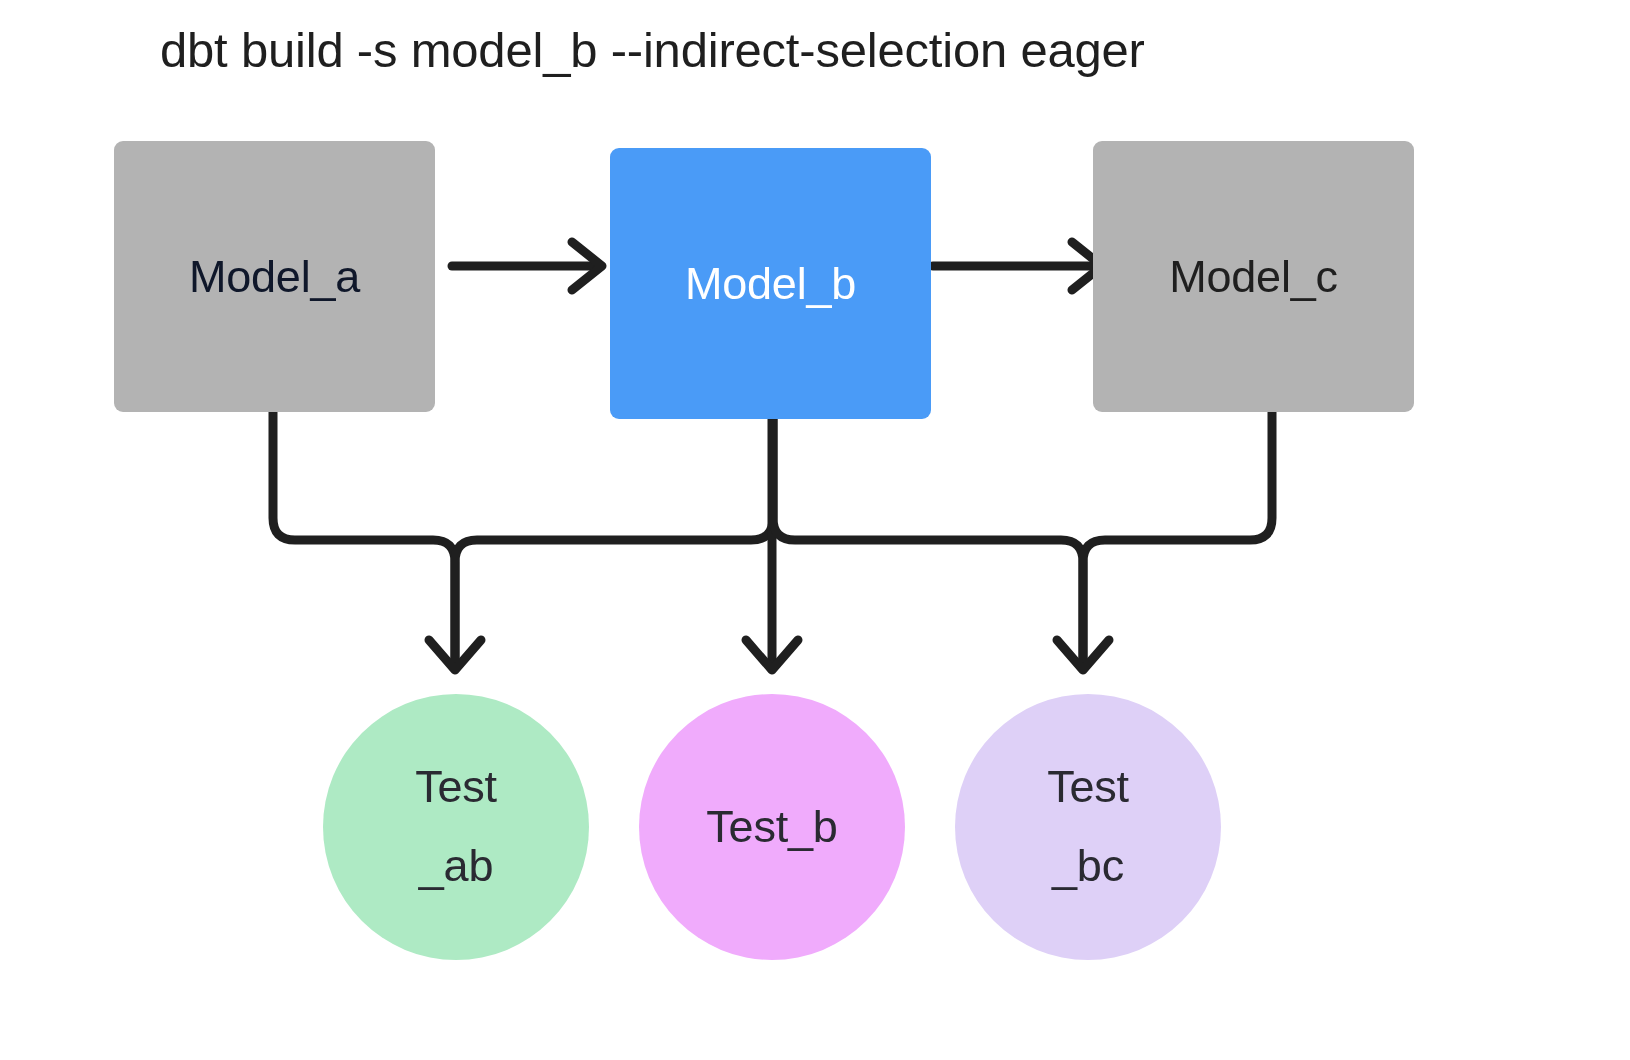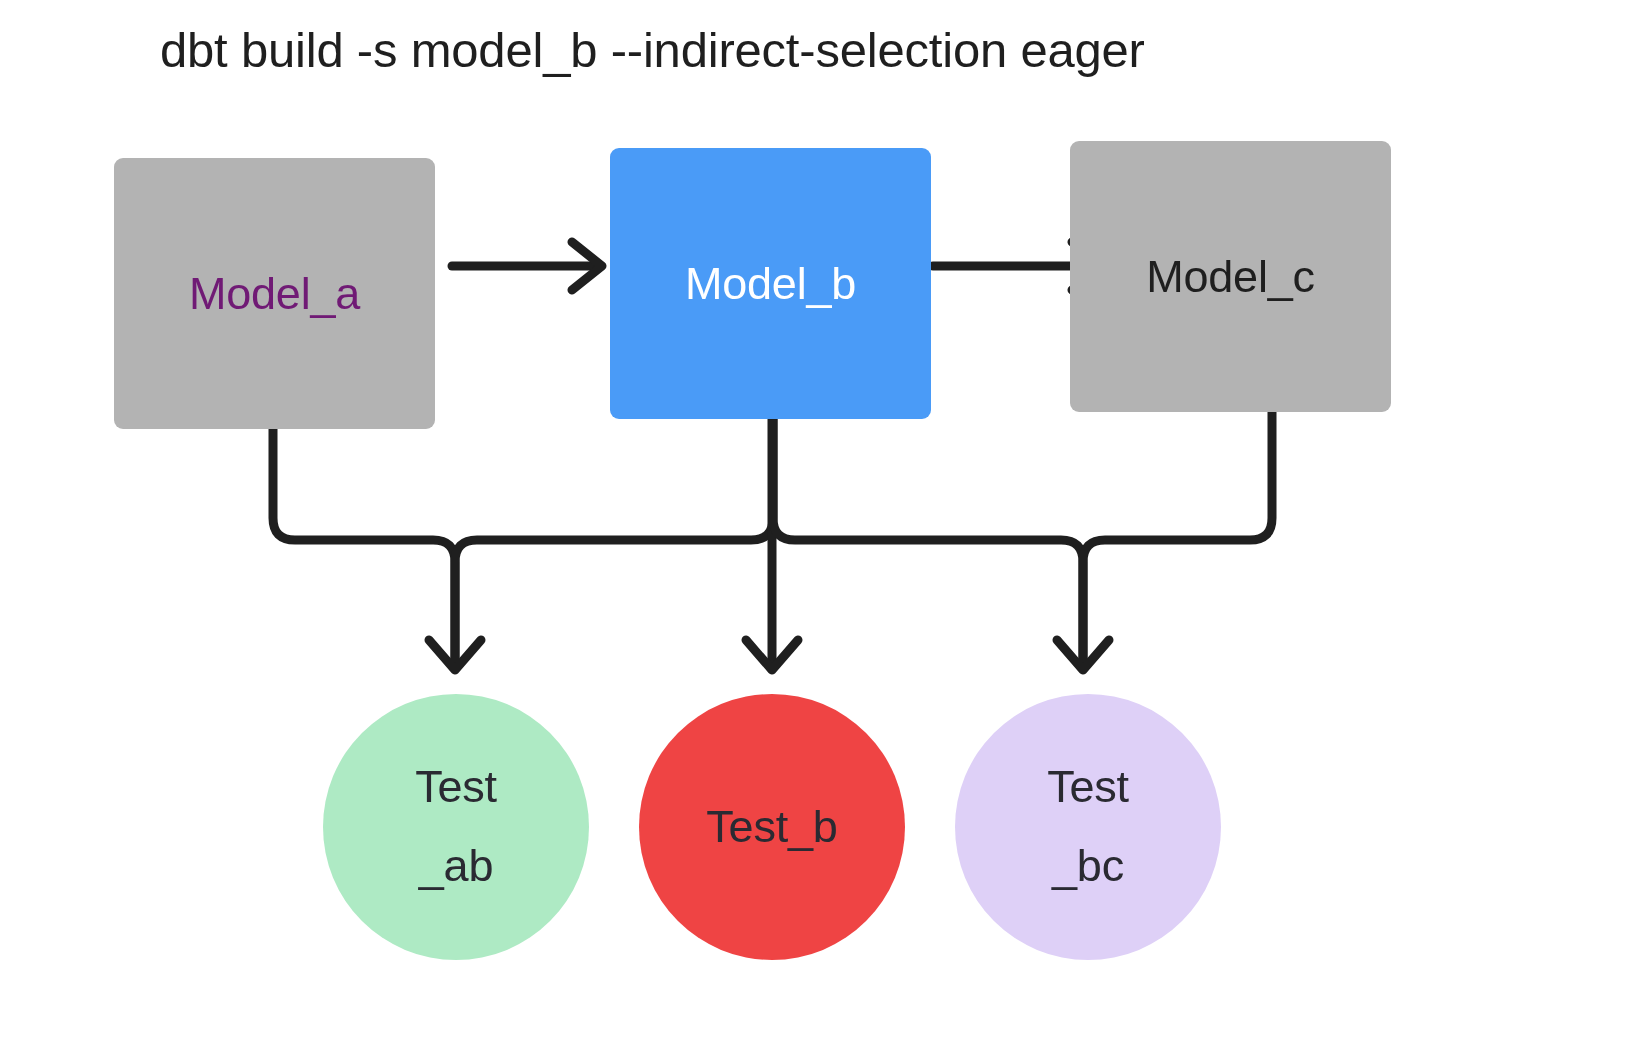--- a/index.html
+++ b/index.html
@@ -91,38 +91,38 @@
       <path d="M 773 412 L 773 518 Q 773 540 795 540 L 1061 540 Q 1083 540 1083 562 L 1083 668"></path>
 
       <path d="M 1272 412 L 1272 518 Q 1272 540 1250 540 L 1105 540 Q 1083 540 1083 562 L 1083 668"></path>
 
       <path d="M 429 640 L 455 670 L 481 640"></path>
       <path d="M 746 640 L 772 670 L 798 640"></path>
       <path d="M 1057 640 L 1083 670 L 1109 640"></path>
     </g>
   </svg>
 
-  <div class="node-box" id="node-model_a" style="left: 114px; top: 158px; width: 321px; height: 271px; background: rgb(179, 179, 179); color: #701a75;">
+  <div class="node-box" id="node-model_a" style="left: 114px; top: 141px; width: 321px; height: 271px; background: rgb(179, 179, 179); color: #0f172a;">
     <span>Model_a</span>
   </div>
 
   <div class="node-box" id="node-model_b" style="left: 610px; top: 141px; width: 321px; height: 271px; background: rgb(74, 155, 247); color: rgb(255, 255, 255); margin-top: 7px;">
     <span>Model_b</span>
   </div>
 
-  <div class="node-box" id="node-model_c" style="left: 1070px; top: 141px; width: 321px; height: 271px; background: rgb(179, 179, 179); color: rgb(31, 31, 31);">
+  <div class="node-box" id="node-model_c" style="left: 1093px; top: 141px; width: 321px; height: 271px; background: rgb(179, 179, 179); color: rgb(31, 31, 31);">
     <span>Model_c</span>
   </div>
 
   <div class="node-circle" id="node-test_ab" style="left: 323px; top: 694px; width: 266px; height: 266px; background: rgb(174, 234, 196); color: rgb(42, 42, 50);">
     <span class="line">Test</span>
     <span class="line">_ab</span>
   </div>
 
-  <div class="node-circle" id="node-test_b" style="left: 639px; top: 694px; width: 266px; height: 266px; background: #ef4444; color: rgb(42, 42, 50);">
+  <div class="node-circle" id="node-test_b" style="left: 639px; top: 694px; width: 266px; height: 266px; background: #f0abfc; color: rgb(42, 42, 50);">
     <span class="line">Test_b</span>
   </div>
 
   <div class="node-circle" id="node-test_bc" style="left: 955px; top: 694px; width: 266px; height: 266px; background: rgb(222, 208, 247); color: rgb(42, 42, 50);">
     <span class="line">Test</span>
     <span class="line">_bc</span>
   </div>
 
 </div>
 

